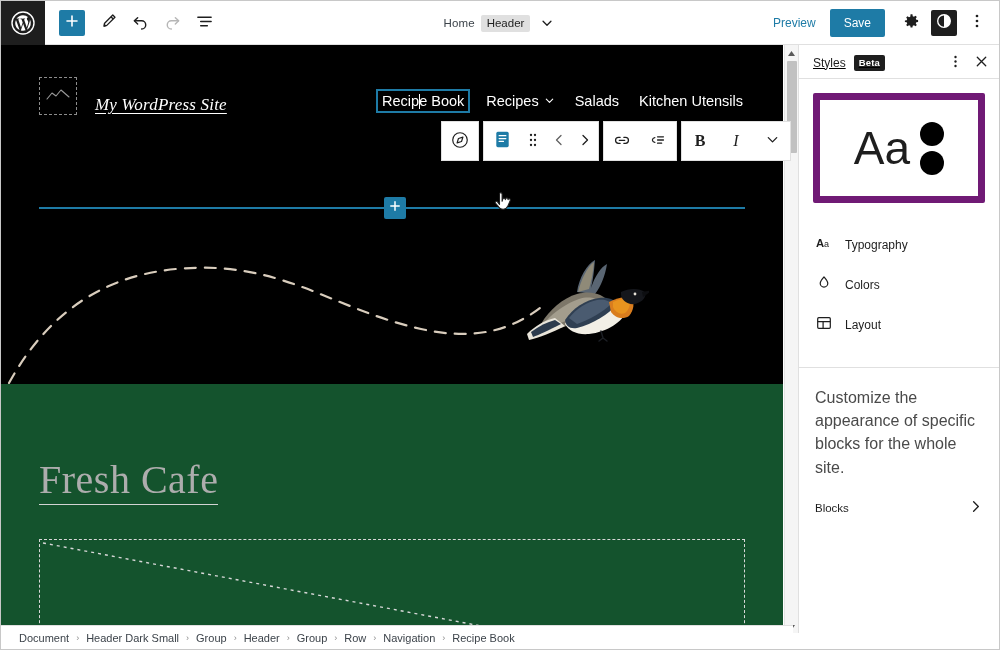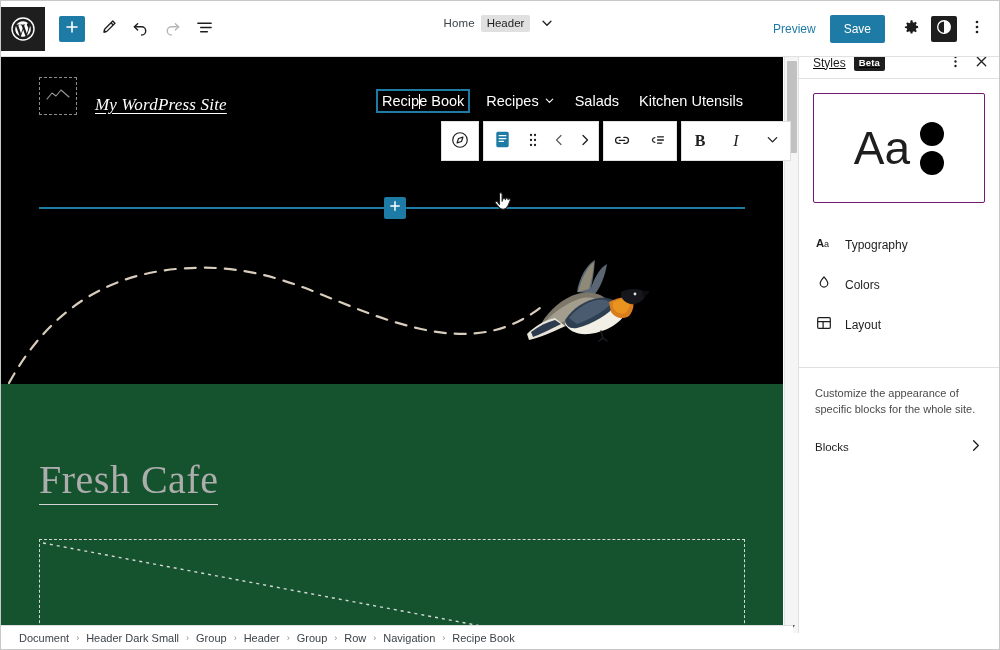--- a/index.html
+++ b/index.html
@@ -14,21 +14,21 @@
     position: relative;
     width: 1000px; height: 650px;
     background: #fff;
     border: 1px solid #c8c8c8;
     overflow: hidden;
   }
 
   
   .topbar {
     position: absolute; top: 0; left: 0;
-    width: 1000px; height: 56px;
+    width: 1000px; height: 44px;
     background: #fff;
     border-bottom: 1px solid #e0e0e0;
     display: flex; align-items: center;
     z-index: 40;
   }
   .wp-logo {
     width: 44px; height: 44px;
     background: #1e1e1e;
     display: flex; align-items: center; justify-content: center;
     flex: 0 0 44px;
@@ -277,21 +277,21 @@
   }
   .sb-head-actions { margin-left: auto; display: flex; align-items: center; gap: 2px; }
   .sb-icon-btn {
     width: 24px; height: 24px;
     display: flex; align-items: center; justify-content: center;
     border: none; background: transparent; cursor: pointer; padding: 0;
   }
   .style-preview {
     margin: 14px 14px 0;
     height: 110px;
-    border: 1px solid #701a75;
+    border: 7px solid #701a75;
     border-radius: 2px;
     display: flex; align-items: center; justify-content: center;
     gap: 10px;
     cursor: pointer;
     background: #fff;
   }
   .sp-aa {
     font-family: "Liberation Sans", sans-serif;
     font-size: 46px; color: #1e1e1e; line-height: 1;
   }
@@ -300,21 +300,21 @@
 
   .sb-menu { margin-top: 22px; }
   .sb-item {
     display: flex; align-items: center; gap: 12px;
     padding: 9px 16px;
     cursor: pointer;
   }
   .sb-item-label { font-size: 12px; color: #1e1e1e; }
   .sb-divider { height: 1px; background: #e0e0e0; margin: 22px 0 0; }
   .sb-desc {
-    font-size: 11px; color: #4a4a4a;
+    font-size: 16px; color: #4a4a4a;
     line-height: 1.45;
     padding: 18px 16px 0;
   }
   .sb-blocks-row {
     display: flex; align-items: center;
     padding: 20px 16px 0;
     cursor: pointer;
   }
   .sb-blocks-label { font-size: 11.5px; color: #1e1e1e; }
   .sb-blocks-chev { margin-left: auto; }

